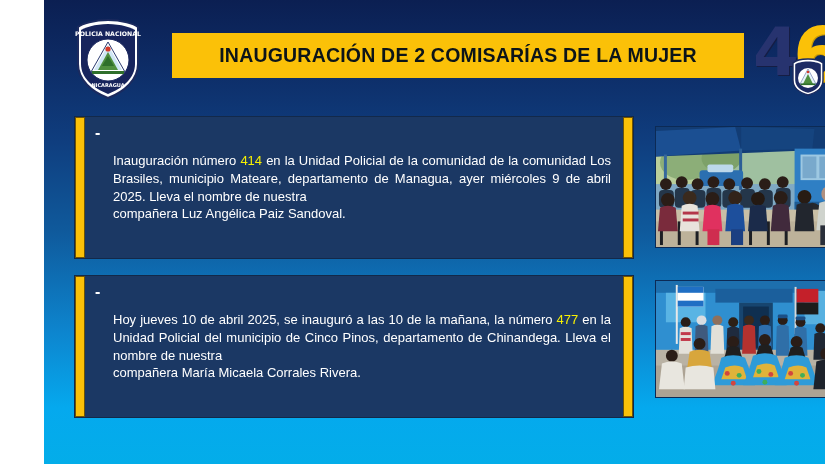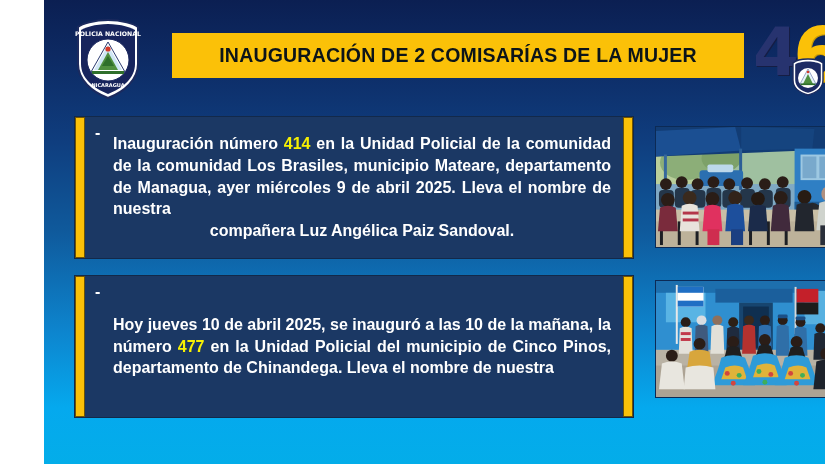--- a/index.html
+++ b/index.html
@@ -142,31 +142,31 @@
     font-size: 16px;
     font-weight: bold;
     flex: 0 0 18px;
     align-self: flex-start;
     padding-top: 3px;
   }
 
   .para {
     flex: 1 1 auto;
     color: #ffffff;
-    font-size: 16px;
-    font-weight: bold;
+    font-size: 13px;
+    font-weight: normal;
     line-height: 1.36;
     text-align: justify;
     text-justify: inter-word;
   }
   .para .hl {
     color: #f7f003;
   }
   .para > span { display: inline; }
-  .lastline { text-align: center; }
+  .lastline { text-align: left; }
 
   
   .photo {
     position: absolute;
     left: 611px;
     width: 198px;
     border: 1px solid #0c2a55;
     box-sizing: border-box;
     overflow: hidden;
   }
@@ -232,20 +232,21 @@
       </div>
       <div class="accent-right"></div>
     </div>
 
     <div class="text-card card-two">
       <div class="accent-left"></div>
       <div class="card-body">
         <span class="bullet-dash">-</span>
         <div class="para">
           <span>Hoy jueves 10 de abril 2025,  se inauguró a las 10 de la mañana, la número </span><span class="hl">477</span><span> en la Unidad Policial del municipio de Cinco Pinos, departamento de Chinandega. Lleva el nombre de nuestra</span>
+          <div class="lastline">compañera María Micaela Corrales Rivera.</div>
         </div>
       </div>
       <div class="accent-right"></div>
     </div>
 
     <div class="photo photo-one">
       <svg viewBox="0 0 198 122" preserveAspectRatio="none">
         <rect width="198" height="122" fill="#7fa9c4"></rect>
 
         <rect x="0" y="18" width="198" height="40" fill="#9fc0a0"></rect>

